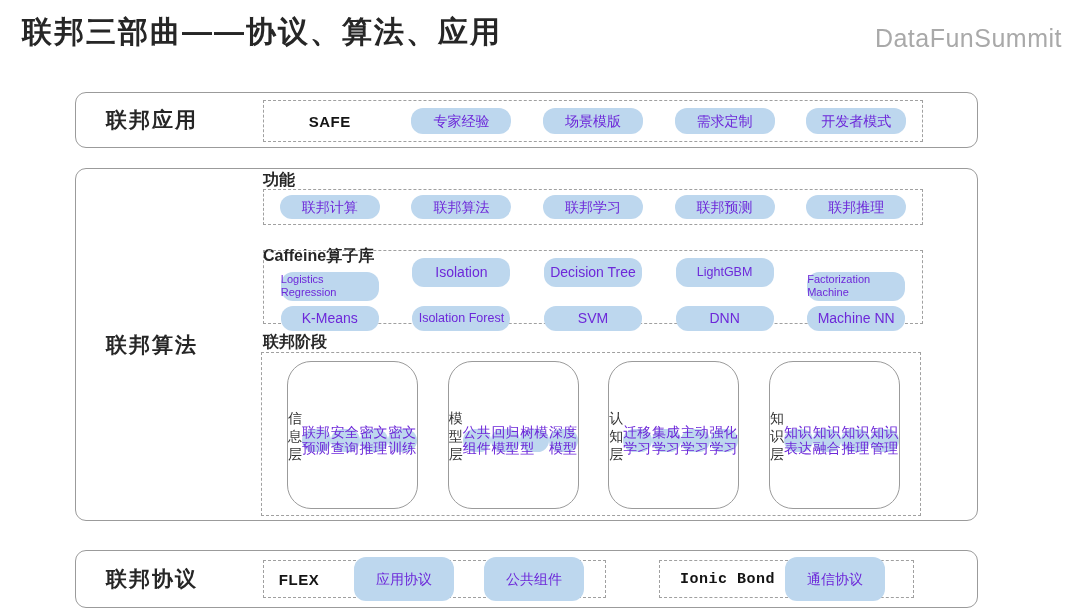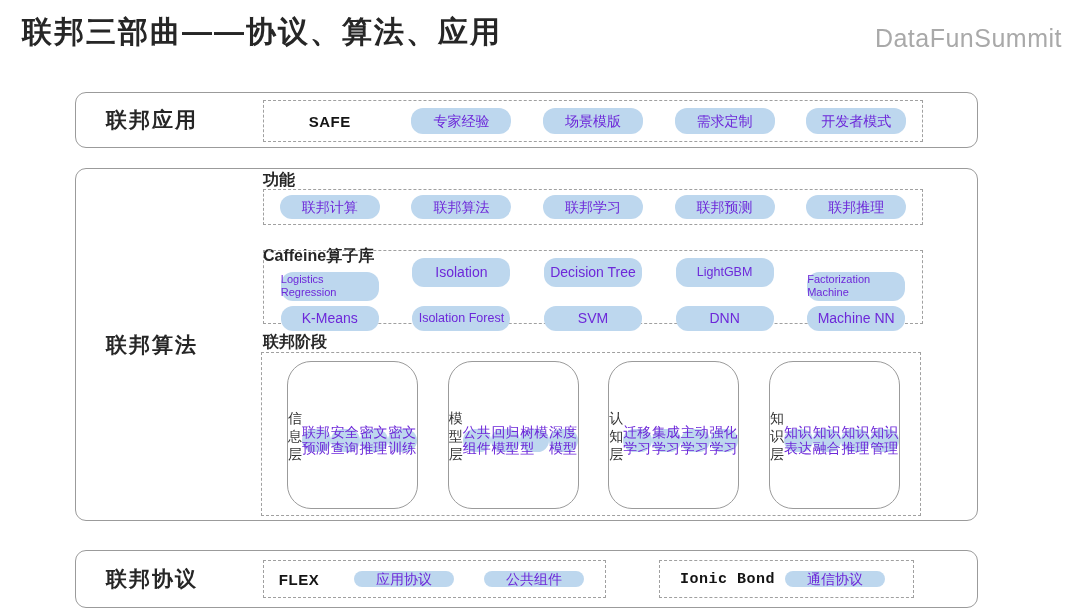--- a/index.html
+++ b/index.html
@@ -121,21 +121,21 @@
   }
   .stage-header {
     font-size: 14px; color: #333333; height: 21px;
     display: flex; align-items: center; justify-content: center;
   }
   .stage-col .chip { width: 106px; height: 23px; margin-top: 6.5px; }
   
   .proto-group { display: flex; align-items: center; top: 9px; height: 38px; }
   .proto-g1 { left: 187px; width: 343px; }
   .proto-g2 { left: 583px; width: 255px; }
-  .proto-group .chip { width: 100px; height: 16px; }
+  .proto-group .chip { width: 100px; height: 44px; }
   .proto-g1 .tag { width: 70px; }
   .proto-g1 .chip-1 { margin-left: 20px; }
   .proto-g1 .chip-2 { margin-left: 30px; }
   .proto-g2 .tag { width: 95px; margin-left: 20px; font-family: Liberation Mono, monospace; }
   .proto-g2 .chip-1 { margin-left: 10px; }
 </style>
 </head>
 <body>
 
 <div class="slide">

